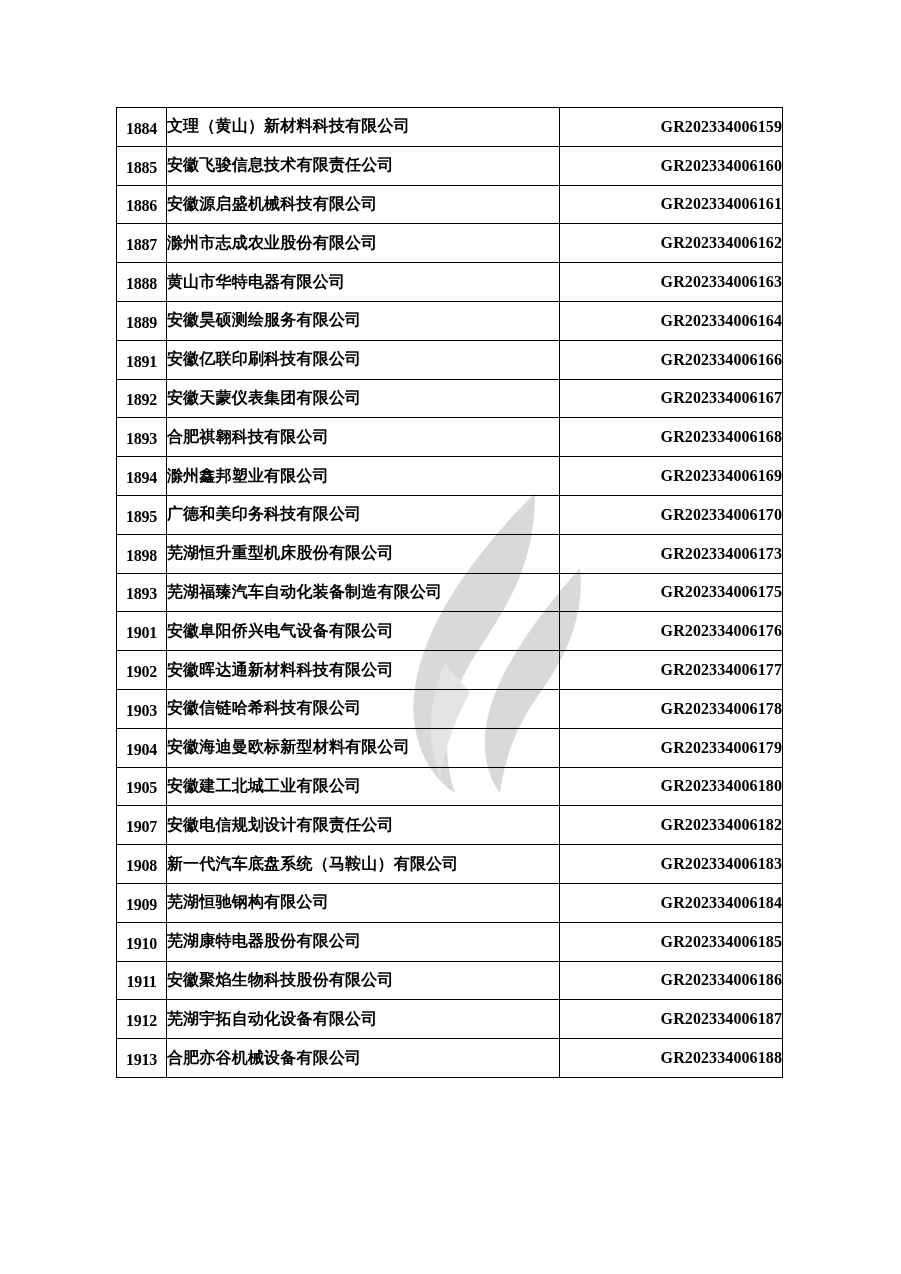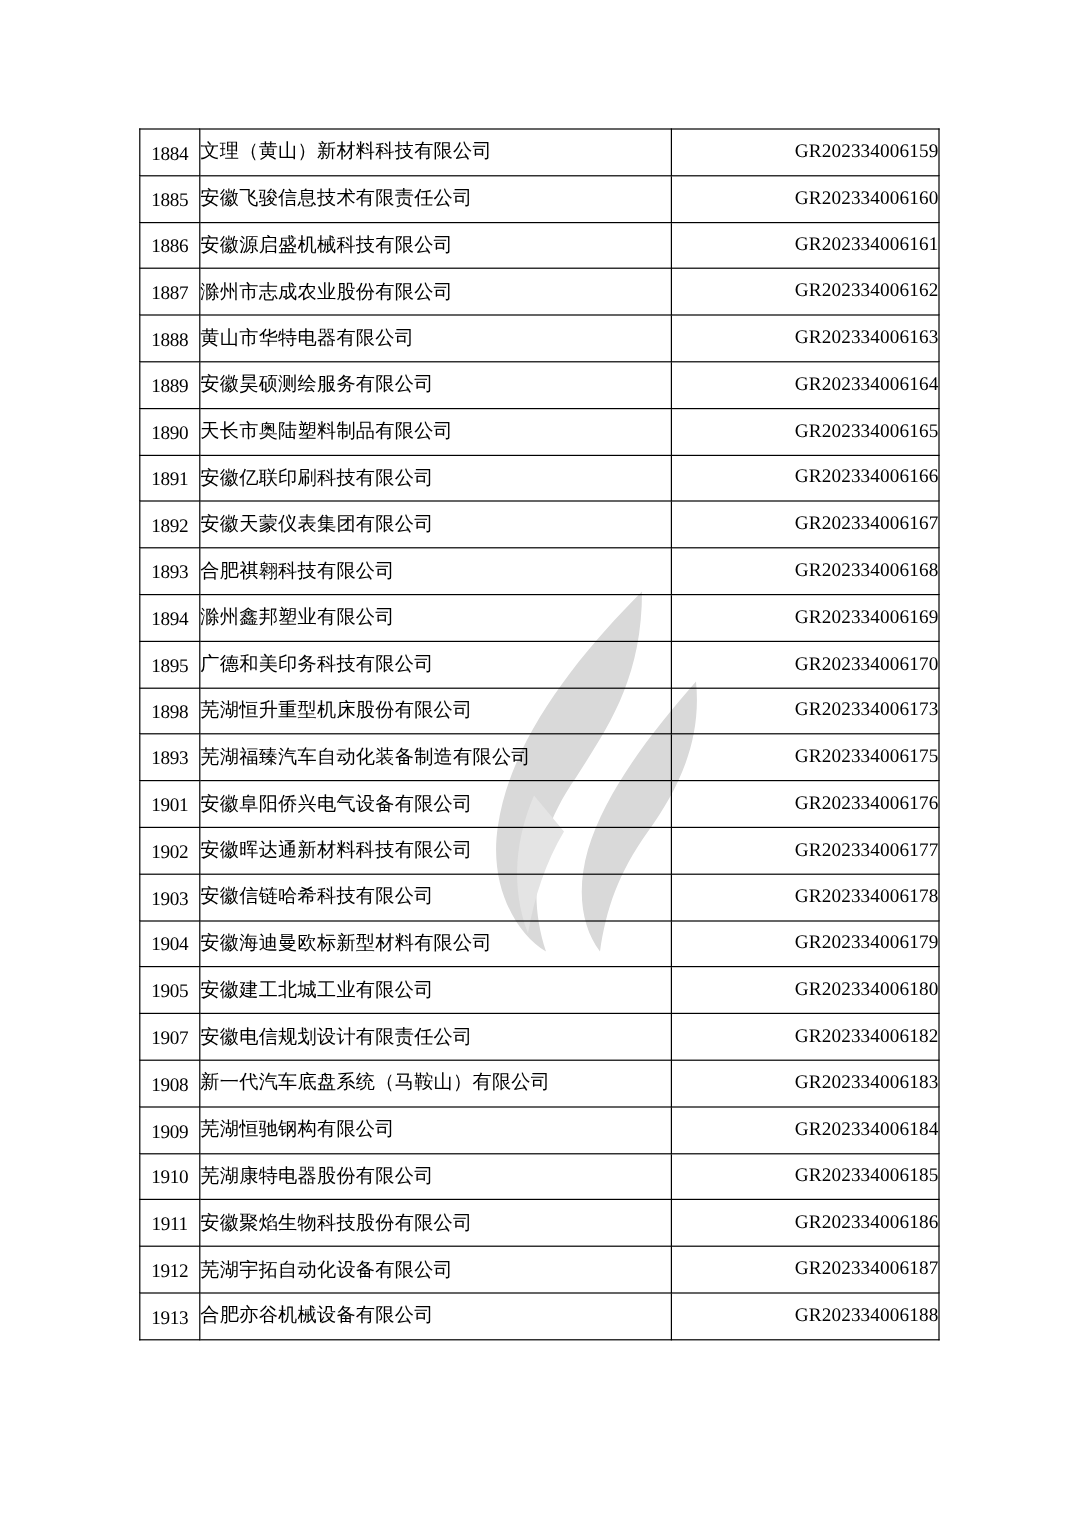--- a/index.html
+++ b/index.html
@@ -13,20 +13,21 @@
       position: relative;
       overflow: hidden;
       font-family: "DejaVu Sans", sans-serif;
       color: #000;
     }
     .page {
       position: absolute;
       left: 0; top: 0;
       width: 901px; height: 1022px;
       background: #fff;
+      font-weight: bold;
     }
     .watermark {
       position: absolute;
       left: 385px;
       top: 488px;
       width: 200px;
       height: 310px;
       z-index: 0;
       pointer-events: none;
     }
@@ -105,25 +106,20 @@
           <td class="col-no">1888</td>
           <td class="col-name">黄山市华特电器有限公司</td>
           <td class="col-code">GR202334006163</td>
         </tr>
         <tr>
           <td class="col-no">1889</td>
           <td class="col-name">安徽昊硕测绘服务有限公司</td>
           <td class="col-code">GR202334006164</td>
         </tr>
         <tr>
-          <td class="col-no">1890</td>
-          <td class="col-name">天长市奥陆塑料制品有限公司</td>
-          <td class="col-code">GR202334006165</td>
-        </tr>
-        <tr>
           <td class="col-no">1891</td>
           <td class="col-name">安徽亿联印刷科技有限公司</td>
           <td class="col-code">GR202334006166</td>
         </tr>
         <tr>
           <td class="col-no">1892</td>
           <td class="col-name">安徽天蒙仪表集团有限公司</td>
           <td class="col-code">GR202334006167</td>
         </tr>
         <tr>

